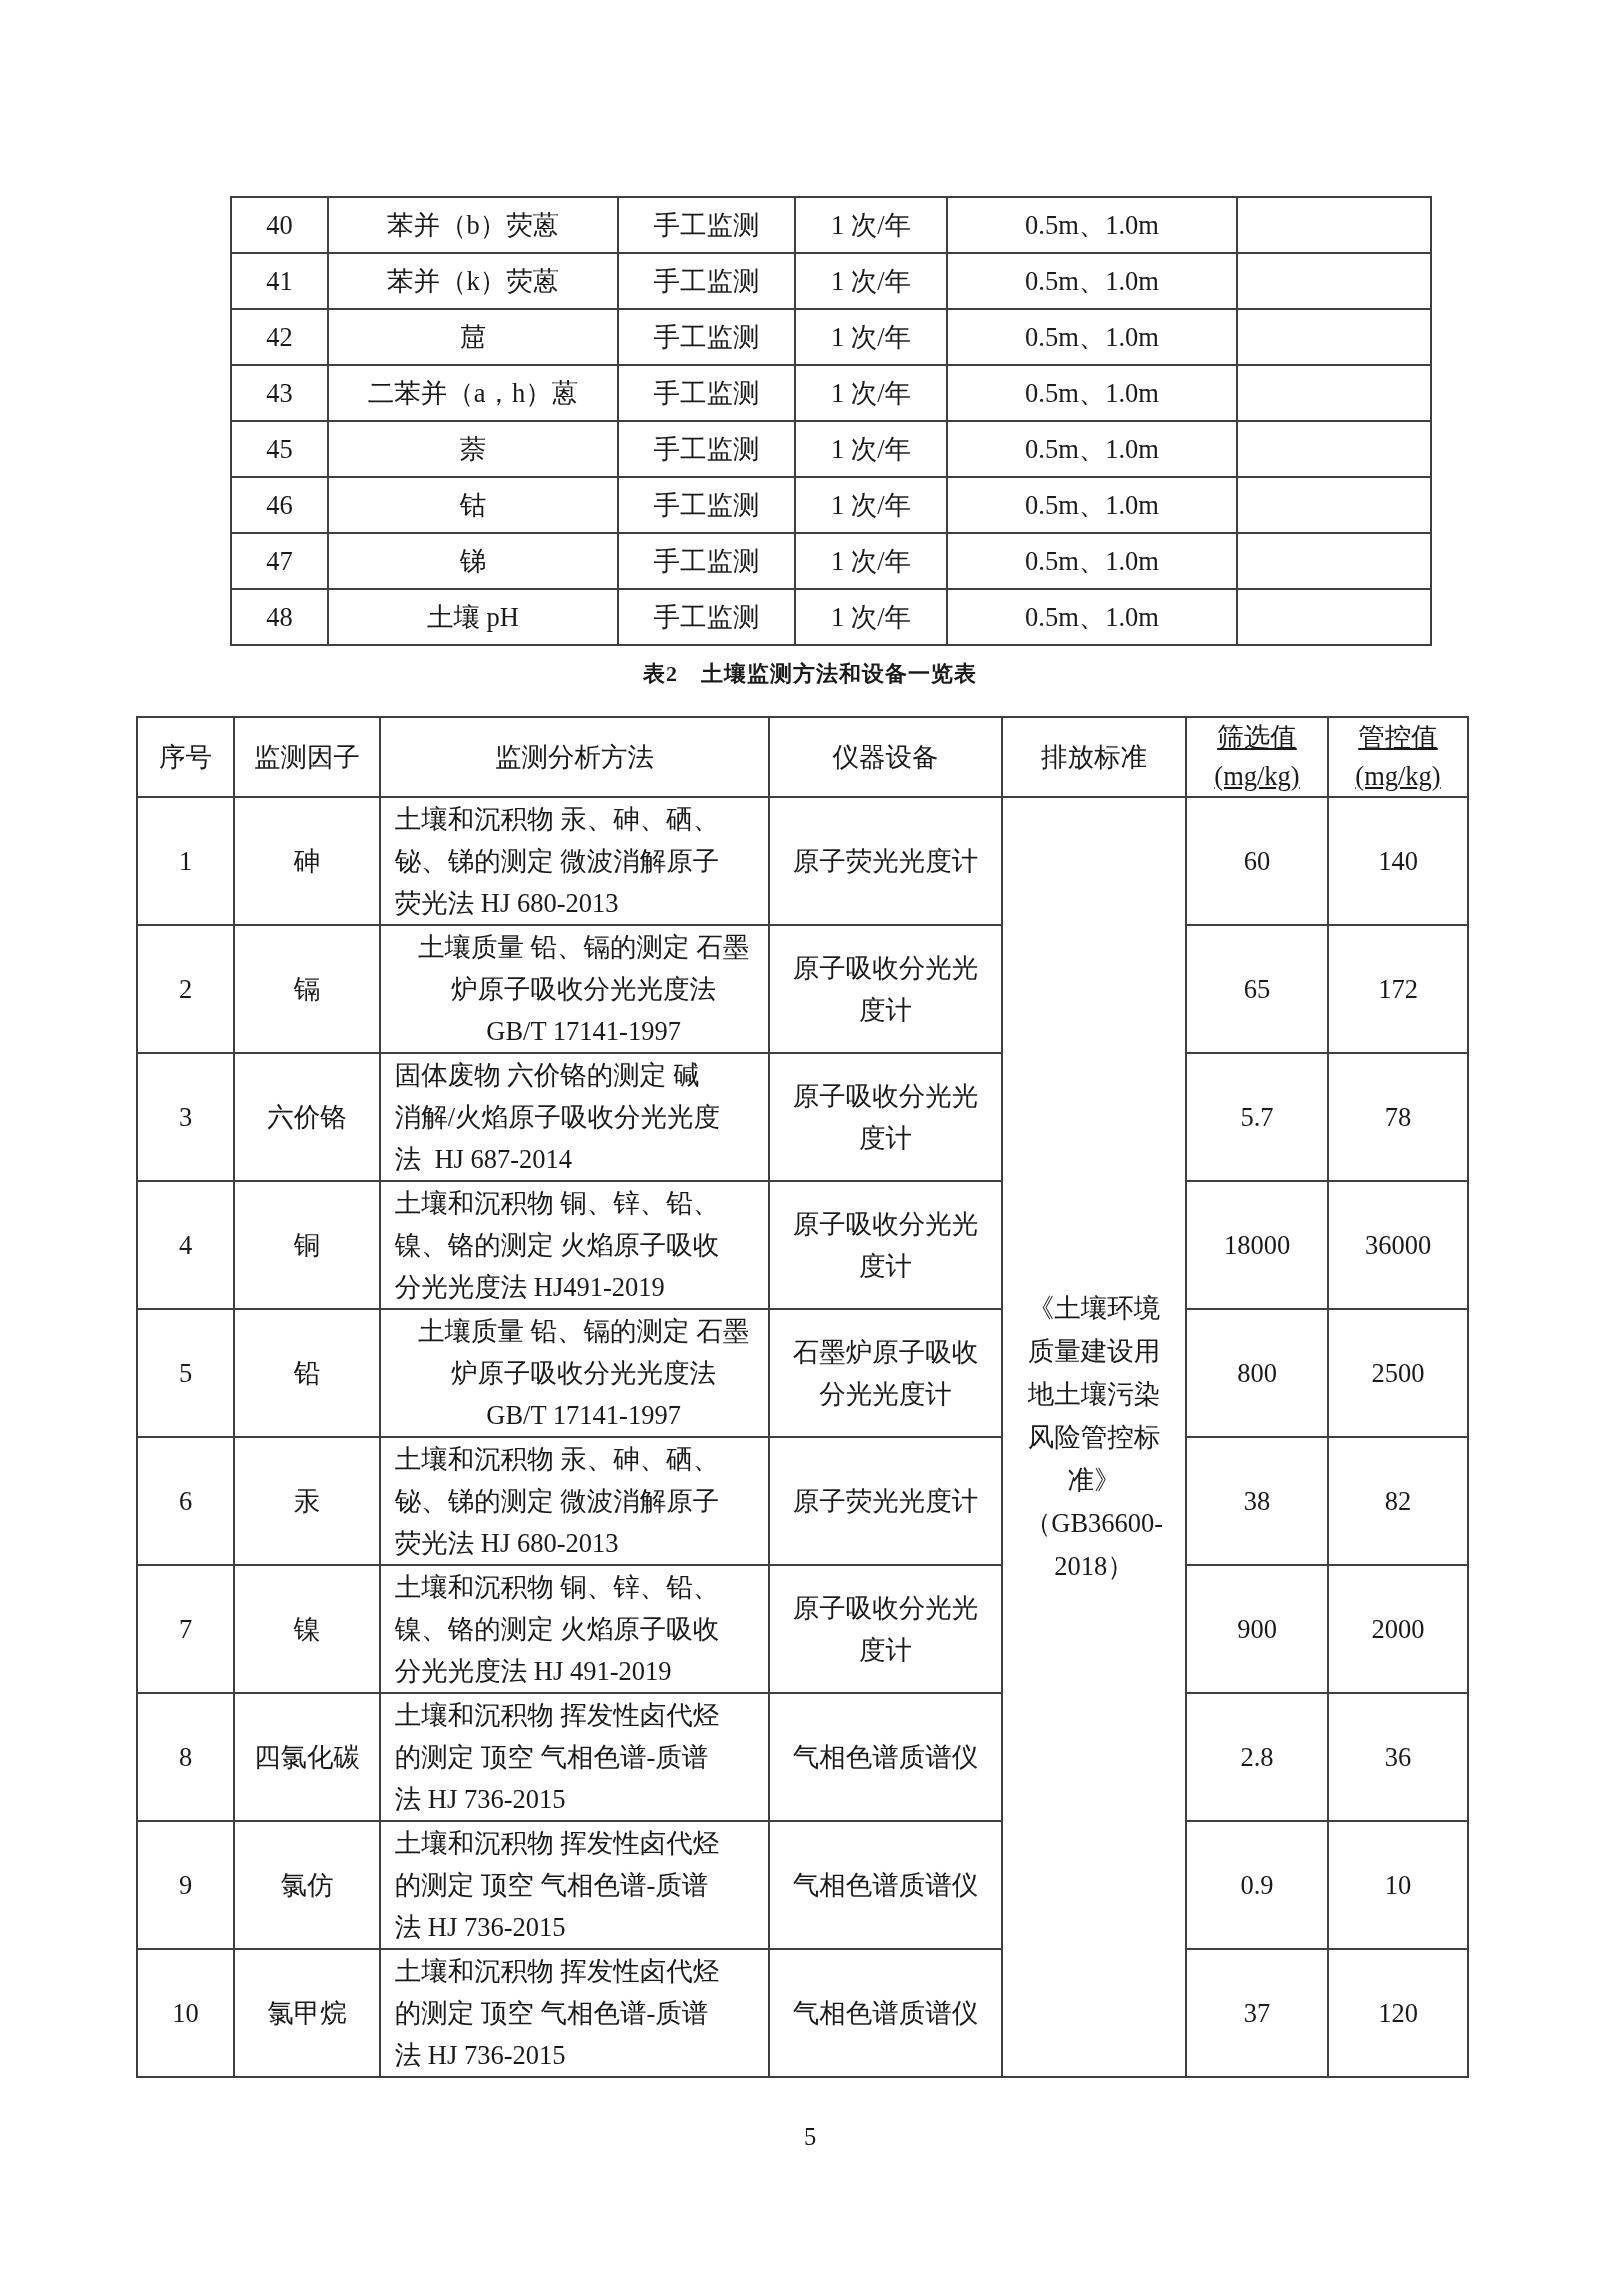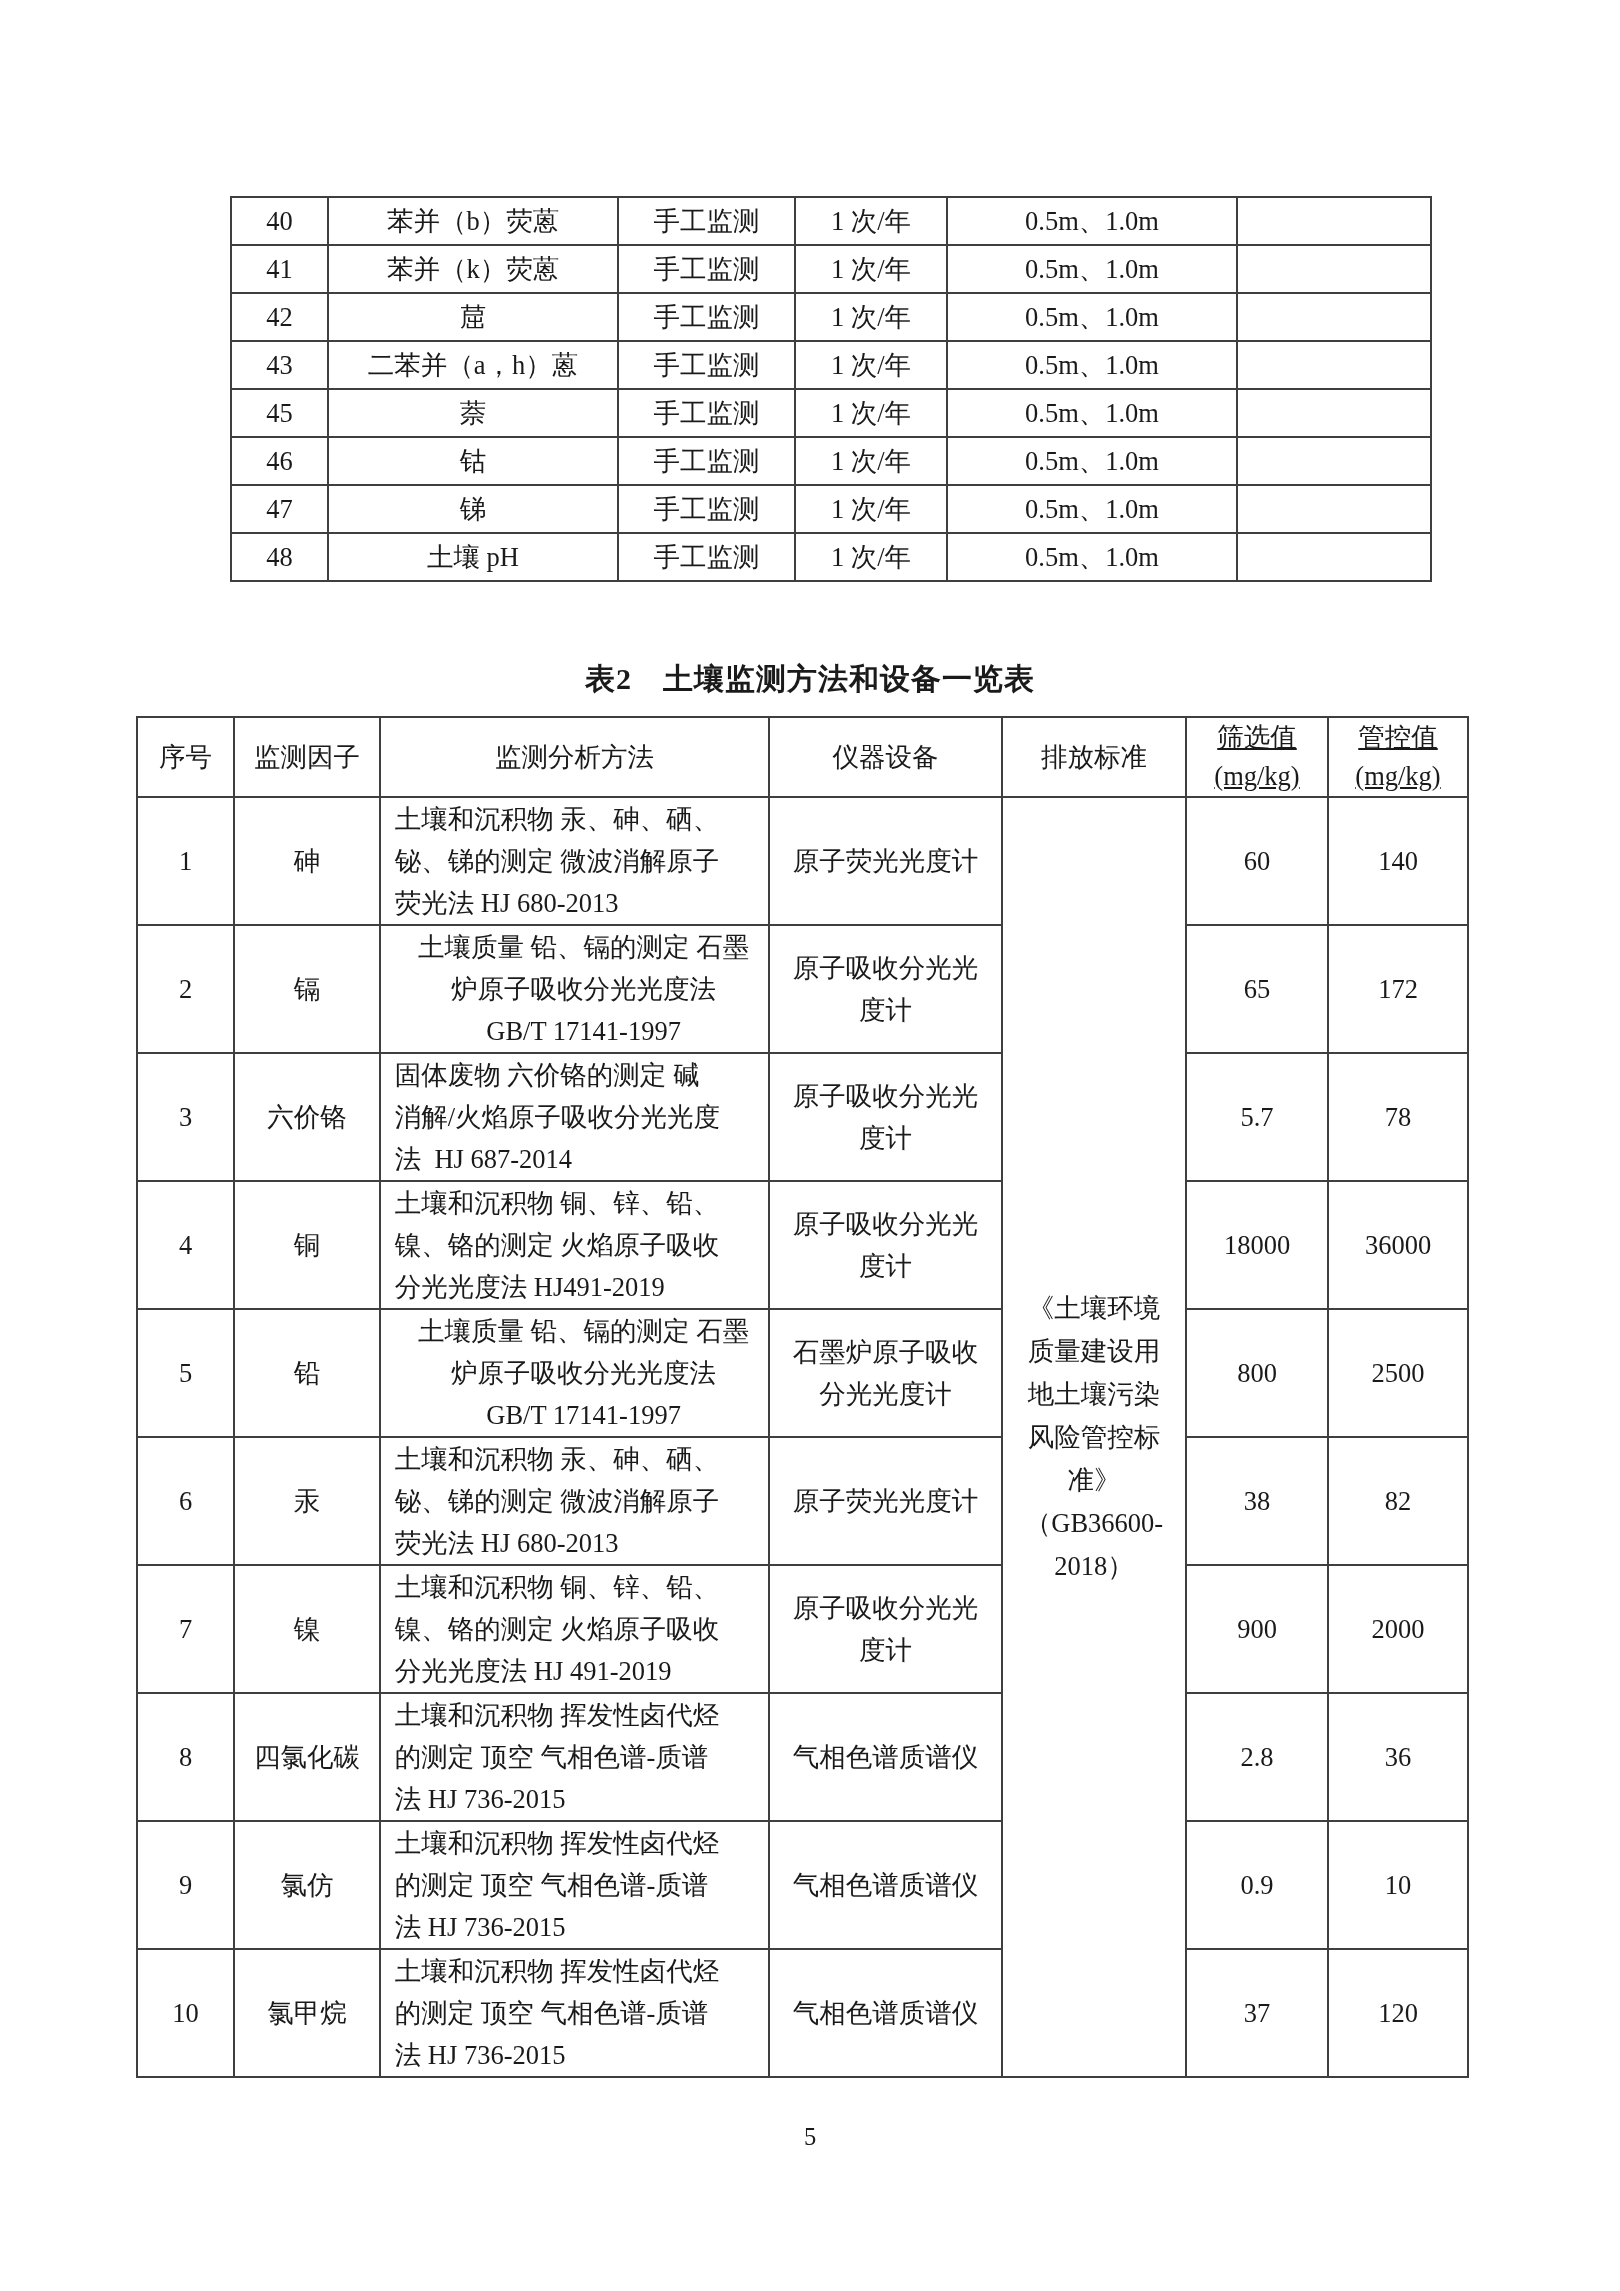--- a/index.html
+++ b/index.html
@@ -5,24 +5,24 @@
   html,body{margin:0;padding:0;}
   body{
     width:1620px;height:2292px;position:relative;background:#ffffff;
     font-family:"Liberation Serif","DejaVu Serif",serif;color:#1a1a1a;
   }
   table{border-collapse:collapse;table-layout:fixed;position:absolute;background:#fff;}
   td{border:2px solid #3f3f3f;text-align:center;vertical-align:middle;
      font-size:26.5px;padding:0 5.9px;overflow:hidden;}
   
   #table1{left:230px;top:196px;width:1201px;}
-  #table1 tr{height:48px;}
+  #table1 tr{height:56px;}
   
   .t2-title{position:absolute;top:659px;left:0;width:1620px;text-align:center;
-    font-size:30px;font-weight:bold;letter-spacing:1px;}
+    font-size:22px;font-weight:bold;letter-spacing:1px;}
   
   #table2{left:136px;top:716px;width:1332px;}
   #table2 tr.hdr{height:66px;}
   #table2 tr.body{height:128px;}
   #table2 td.method{text-align:left;padding:0 9.8px 0 13.7px;}
   #table2 td.method.center{text-align:center;padding-left:28px;}
   #table2 td.method .ln{line-height:42px;white-space:pre-wrap;}
   #table2 td.instr .ln{line-height:42px;}
   #table2 td.standard .ln{line-height:43px;}
   .hdr .ln{line-height:39px;text-decoration:underline;}

